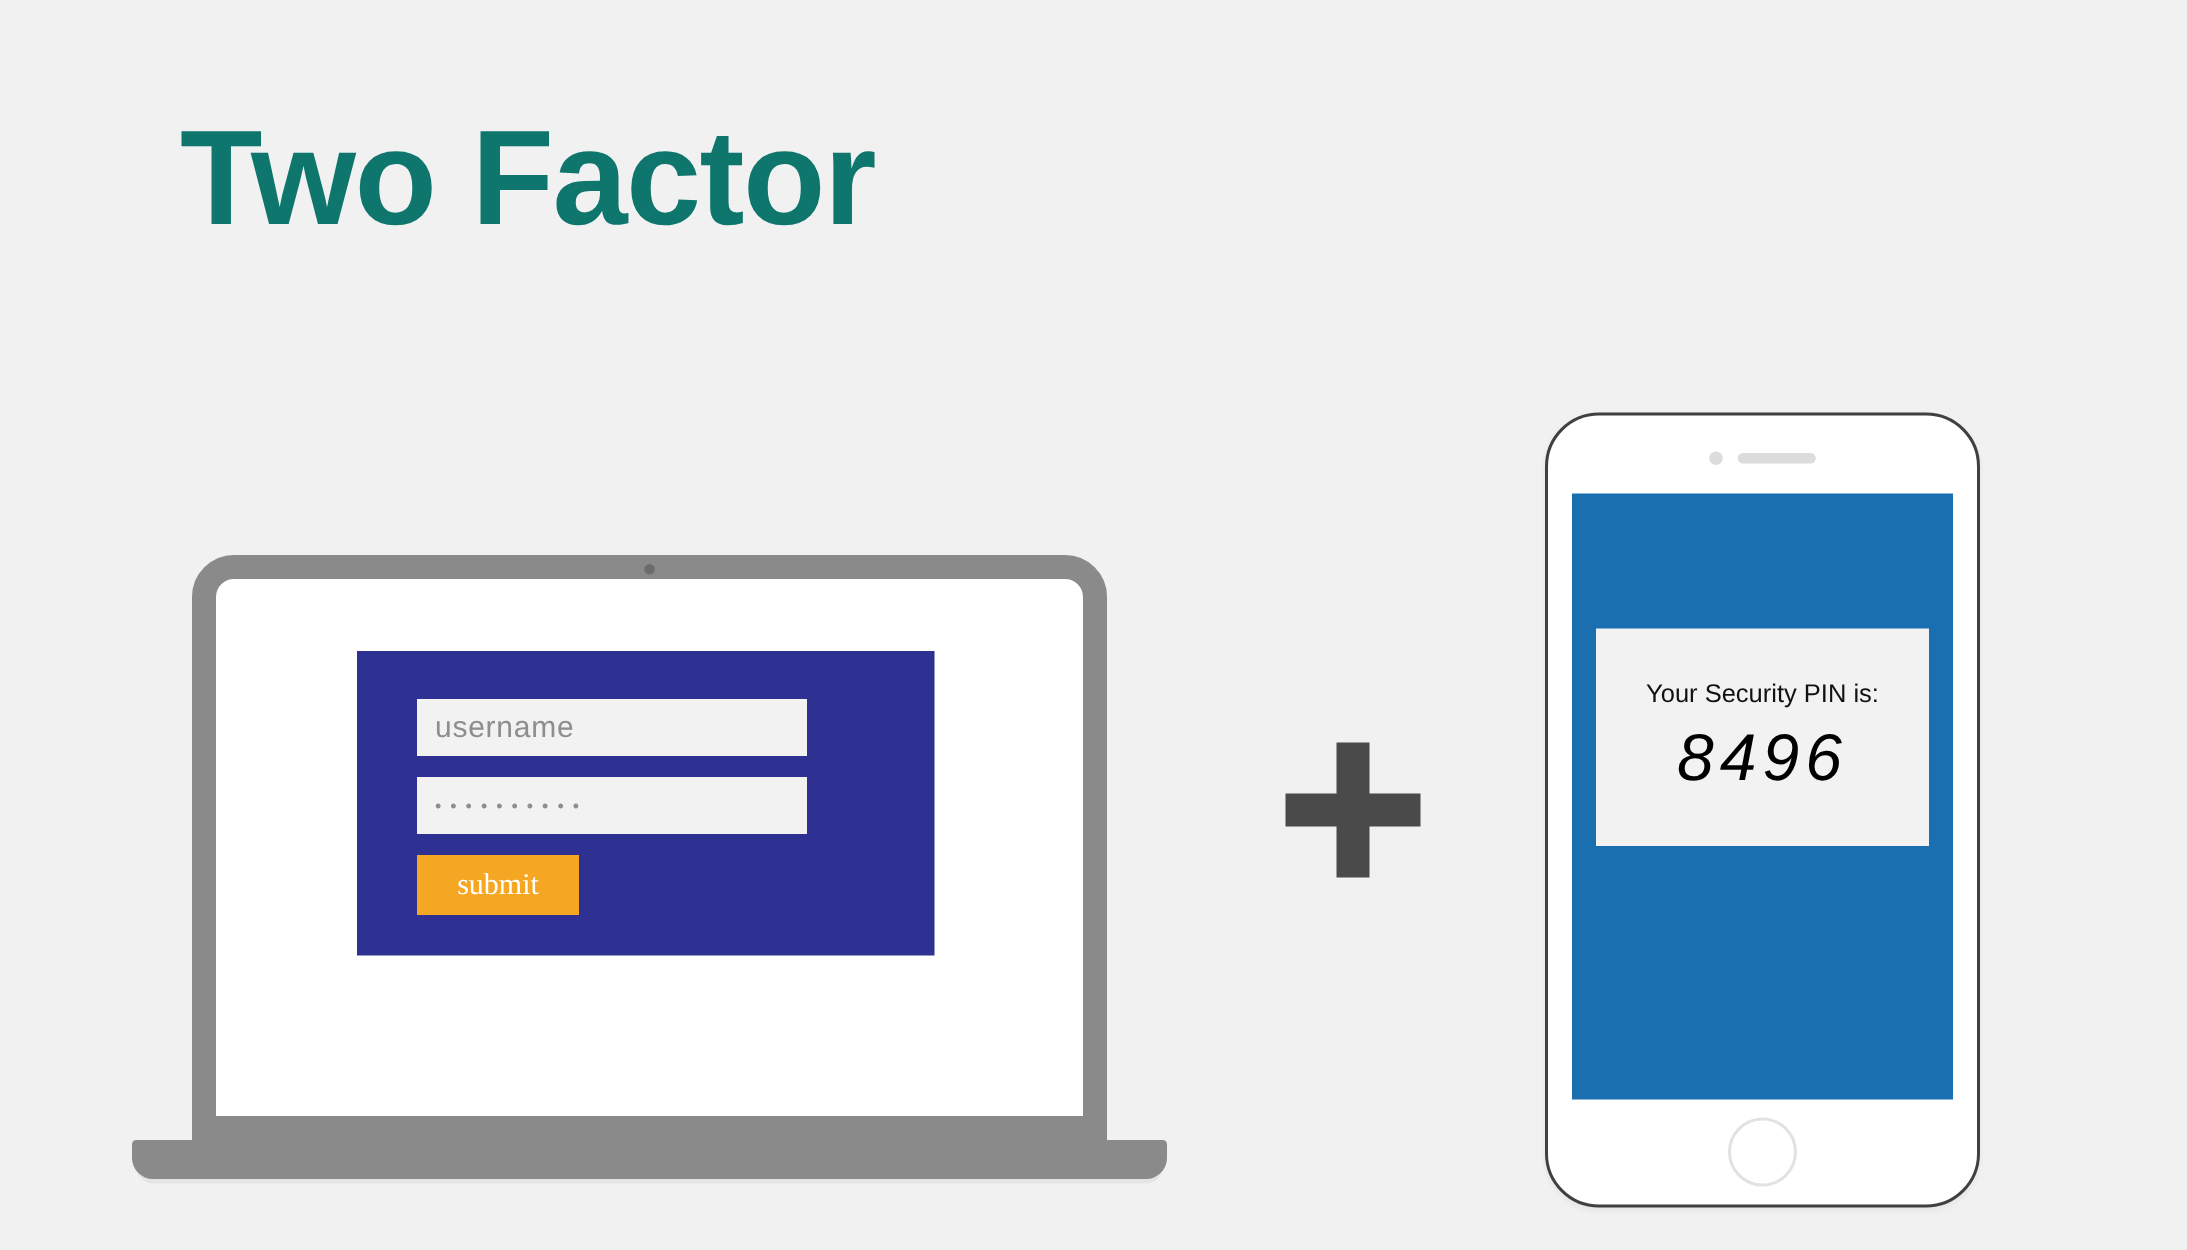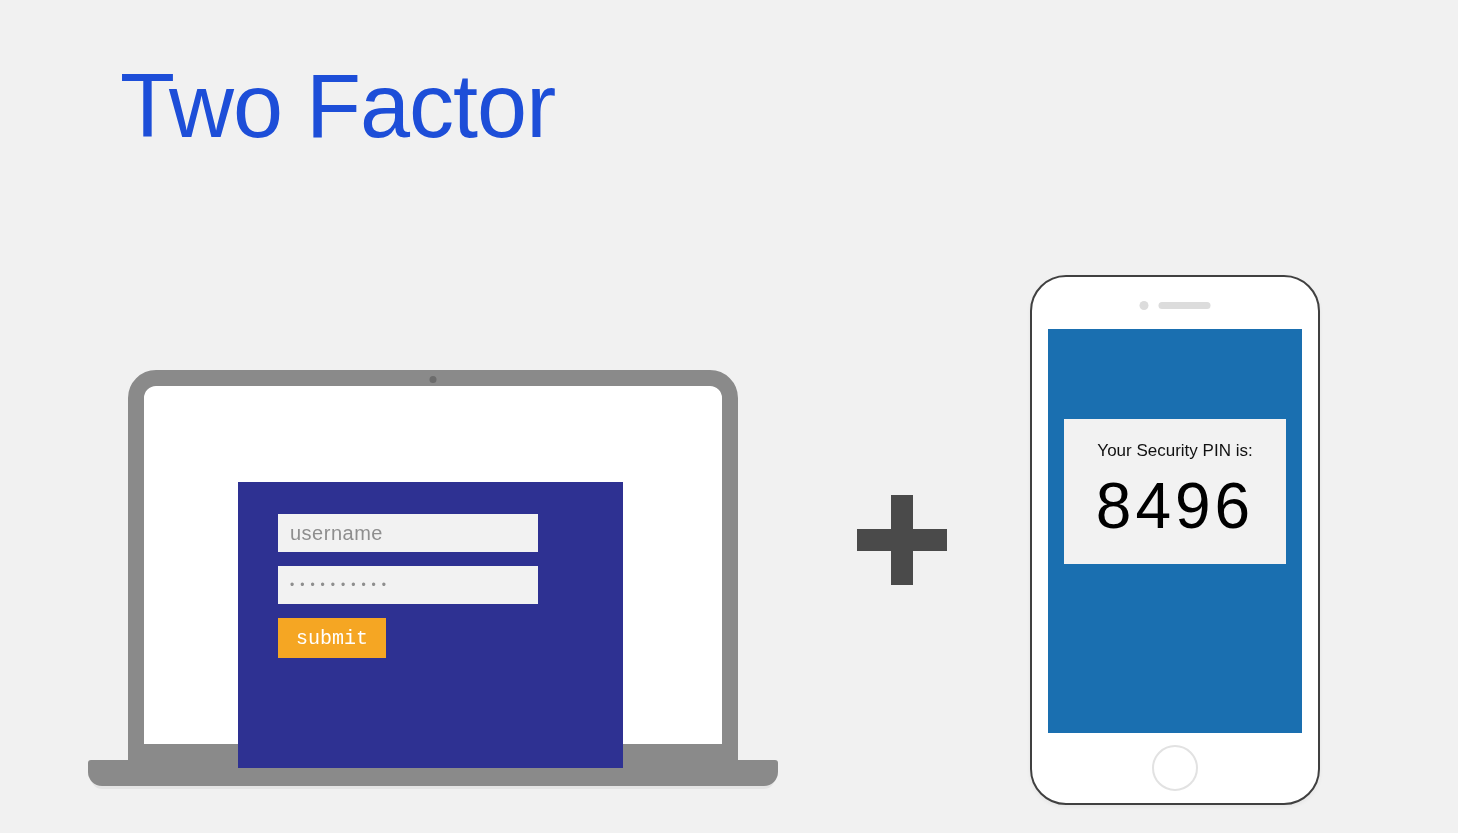--- a/index.html
+++ b/index.html
@@ -8,25 +8,25 @@
     background: #f1f1f1;
     font-family: "Helvetica Neue", Helvetica, Arial, sans-serif;
     position: relative;
     overflow: hidden;
   }
 
   
   .title {
     position: absolute;
     left: 120px;
-    top: 55px;
+    top: 68px;
     font-size: 90px;
-    font-weight: 400;
+    font-weight: 700;
     line-height: 1.15;
-    color: #1d4ed8;
+    color: #0f766e;
     letter-spacing: -1px;
   }
 
   
   .laptop {
     position: absolute;
     left: 108px;
     top: 370px;
     width: 650px;
   }
@@ -55,24 +55,23 @@
     margin-left: -20px;
     background: #8a8a8a;
     border-radius: 3px 3px 14px 14px;
     box-shadow: 0 6px 0 -3px rgba(0,0,0,0.05);
   }
   .login-form {
     position: absolute;
     left: 94px;
     top: 48px;
     width: 385px;
-    height: 286px;
+    height: 203px;
     background: #2e3192;
     padding: 32px 40px 24px 40px;
-    margin-top: 48px;
   }
   .field {
     width: 260px;
     height: 38px;
     background: #f2f2f2;
     border: none;
     margin-bottom: 14px;
     padding: 0 12px;
     font-size: 20px;
     color: #7a7a7a;
@@ -93,21 +92,21 @@
     width: 108px;
     height: 40px;
     background: #f5a623;
     color: #ffffff;
     font-size: 20px;
     border: none;
     display: flex;
     align-items: center;
     justify-content: center;
     cursor: pointer;
-    font-family: Liberation Mono, monospace;
+    font-family: Liberation Serif, serif;
   }
 
   
   .plus {
     position: absolute;
     left: 857px;
     top: 495px;
     width: 90px;
     height: 90px;
   }
@@ -185,24 +184,25 @@
     flex-direction: column;
     align-items: center;
     justify-content: center;
   }
   .pin-label {
     font-size: 17px;
     color: #111;
     margin-bottom: 8px;
   }
   .pin-value {
-    font-size: 64px;
+    font-size: 44px;
     font-weight: 400;
     color: #000;
     letter-spacing: 4px;
+    font-style: italic;
   }
 </style>
 </head>
 <body>
 
 <div class="title">
   <div>Two Factor</div>
 </div>
 
 <div class="laptop">

